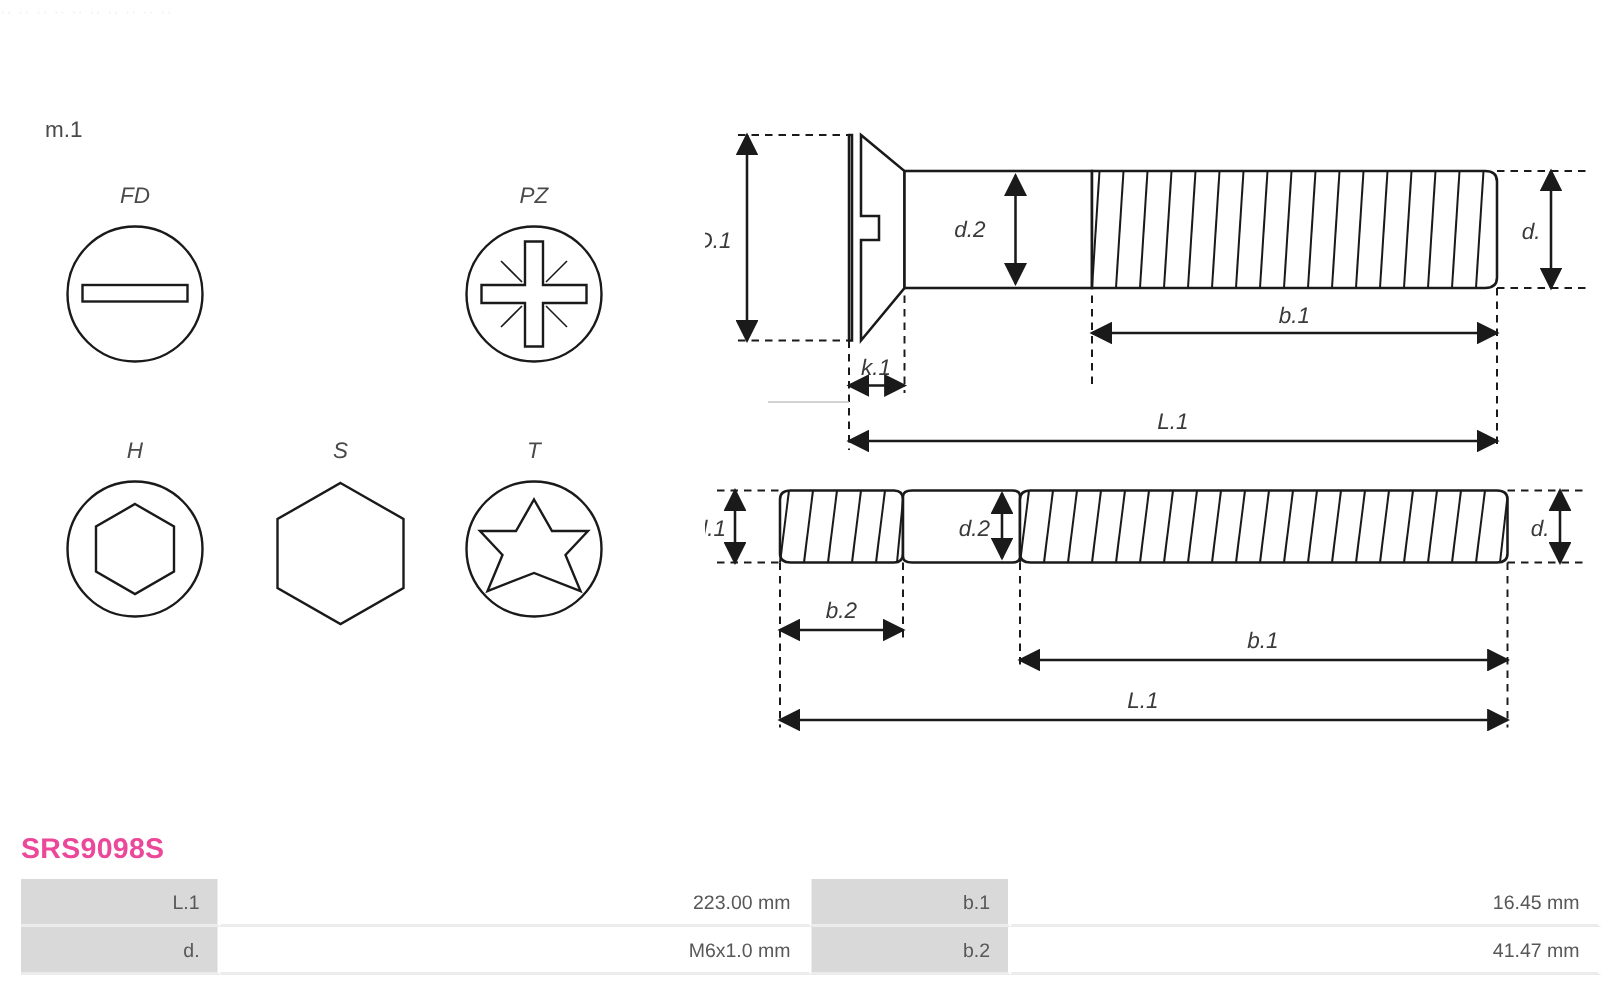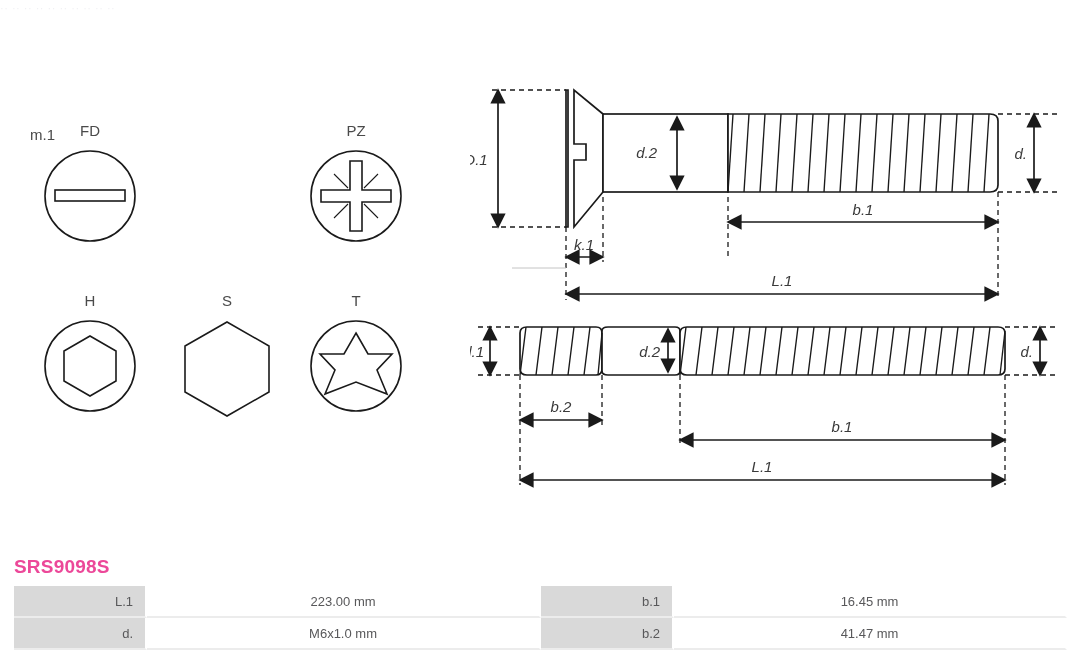--- a/index.html
+++ b/index.html
@@ -44,26 +44,26 @@
   #heads-panel {
     position: absolute;
     left: 0; top: 60px;
     width: 450px; height: 380px;
   }
   #m-label {
     position: absolute;
     left: 30px; top: 18px;
     font-size: 15px;
     color: #4a4a4a;
-    margin-top: 48px;
   }
   .head-cell {
     position: absolute;
     width: 130px;
     text-align: center;
+    font-style: italic;
   }
   .head-cell .hl {
     display: block;
     font-size: 15px;
     color: #4a4a4a;
     margin-bottom: 8px;
     height: 18px;
     line-height: 18px;
   }
   .head-cell svg { display: block; margin: 0 auto; }
@@ -101,21 +101,21 @@
     vertical-align: middle;
   }
   #spec-table td.key {
     background: #d9d9d9;
     text-align: right;
     width: 118px;
     border-right: 2px solid #ffffff;
   }
   #spec-table td.val {
     background: #ffffff;
-    text-align: center;
+    text-align: right;
     width: 408px;
     border-right: 2px solid #ffffff;
   }
 </style>
 </head>
 <body>
 
 <div id="top-artifact">·· ·· ·· ·· ·· ·· ·· ·· ·· ··</div>
 
 <div id="heads-panel">

